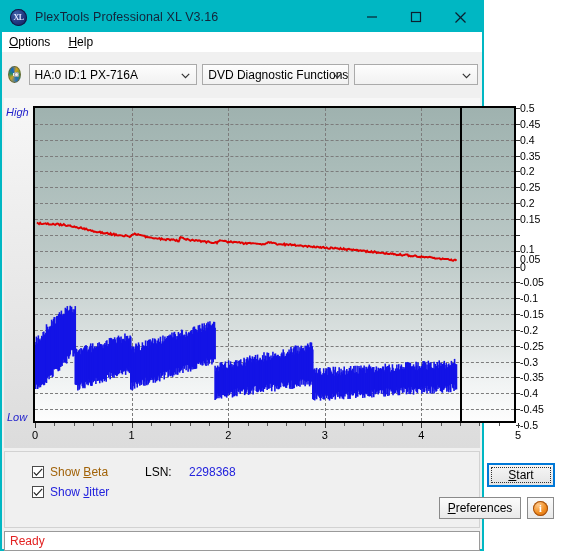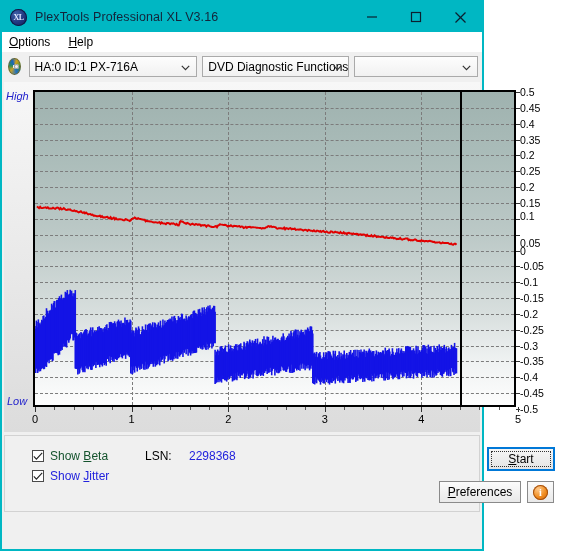--- a/index.html
+++ b/index.html
@@ -64,21 +64,21 @@
     font-size: 12px; color: #000;
     margin-right: 18px;
     white-space: nowrap;
   }
   .menu-item u { text-decoration: underline; }
   
   .toolbar {
     height: 29px; min-height: 29px;
     background: #f0f0f0;
     display: flex; align-items: center;
-    padding: 0 4px;
+    padding: 8px 4px;
     gap: 5px;
   }
   .disc-icon {
     width: 17px; height: 17px; margin: 0 3px 0 2px;
     border-radius: 50%;
     background:
       radial-gradient(circle at 50% 50%, #e9e9e9 0 17%, rgba(0,0,0,0) 18%),
       conic-gradient(from 20deg, #d4a017 0deg, #2f8f3f 70deg, #1f6fc0 140deg, #c9a227 200deg, #2e8b57 260deg, #1565c0 320deg, #d4a017 360deg);
       box-shadow: inset 0 0 0 1px #6b6b3a;
     position: relative;
@@ -197,21 +197,21 @@
   .chk-beta  { left: 27px; top: 13px; }
   .chk-jitter{ left: 27px; top: 33px; }
   .chkbox {
     width: 12px; height: 12px;
     box-sizing: border-box;
     border: 1px solid #4a4a4a;
     background: #fff;
     display: flex; align-items: center; justify-content: center;
   }
   .chk-label { font-size: 12px; white-space: nowrap; }
-  .beta-color   { color: #14532d; }
+  .beta-color   { color: #a16207; }
   .jitter-color { color: #2222dd; }
   .lsn-label {
     position: absolute; left: 140px; top: 13px;
     font-size: 12px; color: #000;
   }
   .lsn-value {
     position: absolute; left: 184px; top: 13px;
     font-size: 12px; color: #2222dd;
   }
   .btn {
@@ -1028,21 +1028,21 @@
         <div class="ytick" style="top: 57.55px;">0.35</div>
         <div class="ytick-mark" style="top: 57.55px;"></div>
         <div class="ytick" style="top: 73.4px;">0.2</div>
         <div class="ytick-mark" style="top: 73.4px;"></div>
         <div class="ytick" style="top: 89.25px;">0.25</div>
         <div class="ytick-mark" style="top: 89.25px;"></div>
         <div class="ytick" style="top: 105.1px;">0.2</div>
         <div class="ytick-mark" style="top: 105.1px;"></div>
         <div class="ytick" style="top: 120.95px;">0.15</div>
         <div class="ytick-mark" style="top: 120.95px;"></div>
-        <div class="ytick" style="top: 134px;">0.1</div>
+        <div class="ytick" style="top: 151px;">0.1</div>
         <div class="ytick-mark" style="top: 136.8px;"></div>
         <div class="ytick" style="top: 152.65px; margin-top: 8px;">0.05</div>
         <div class="ytick-mark" style="top: 152.65px;"></div>
         <div class="ytick" style="top: 168.5px;">0</div>
         <div class="ytick-mark" style="top: 168.5px;"></div>
         <div class="ytick" style="top: 184.35px;">-0.05</div>
         <div class="ytick-mark" style="top: 184.35px;"></div>
         <div class="ytick" style="top: 200.2px;">-0.1</div>
         <div class="ytick-mark" style="top: 200.2px;"></div>
         <div class="ytick" style="top: 216.05px;">-0.15</div>
@@ -1123,14 +1123,17 @@
       <span><u class="accel">S</u>tart</span>
     </div>
     <div class="btn" id="prefs-btn">
       <span><u class="accel">P</u>references</span>
     </div>
     <div class="btn" id="info-btn">
       <span class="info-glyph">i</span>
     </div>
   </div>
 
+  <div class="statusbar">
+    <span class="status-text">Ready</span>
+  </div>
 
 </div>
 
 </body></html>

